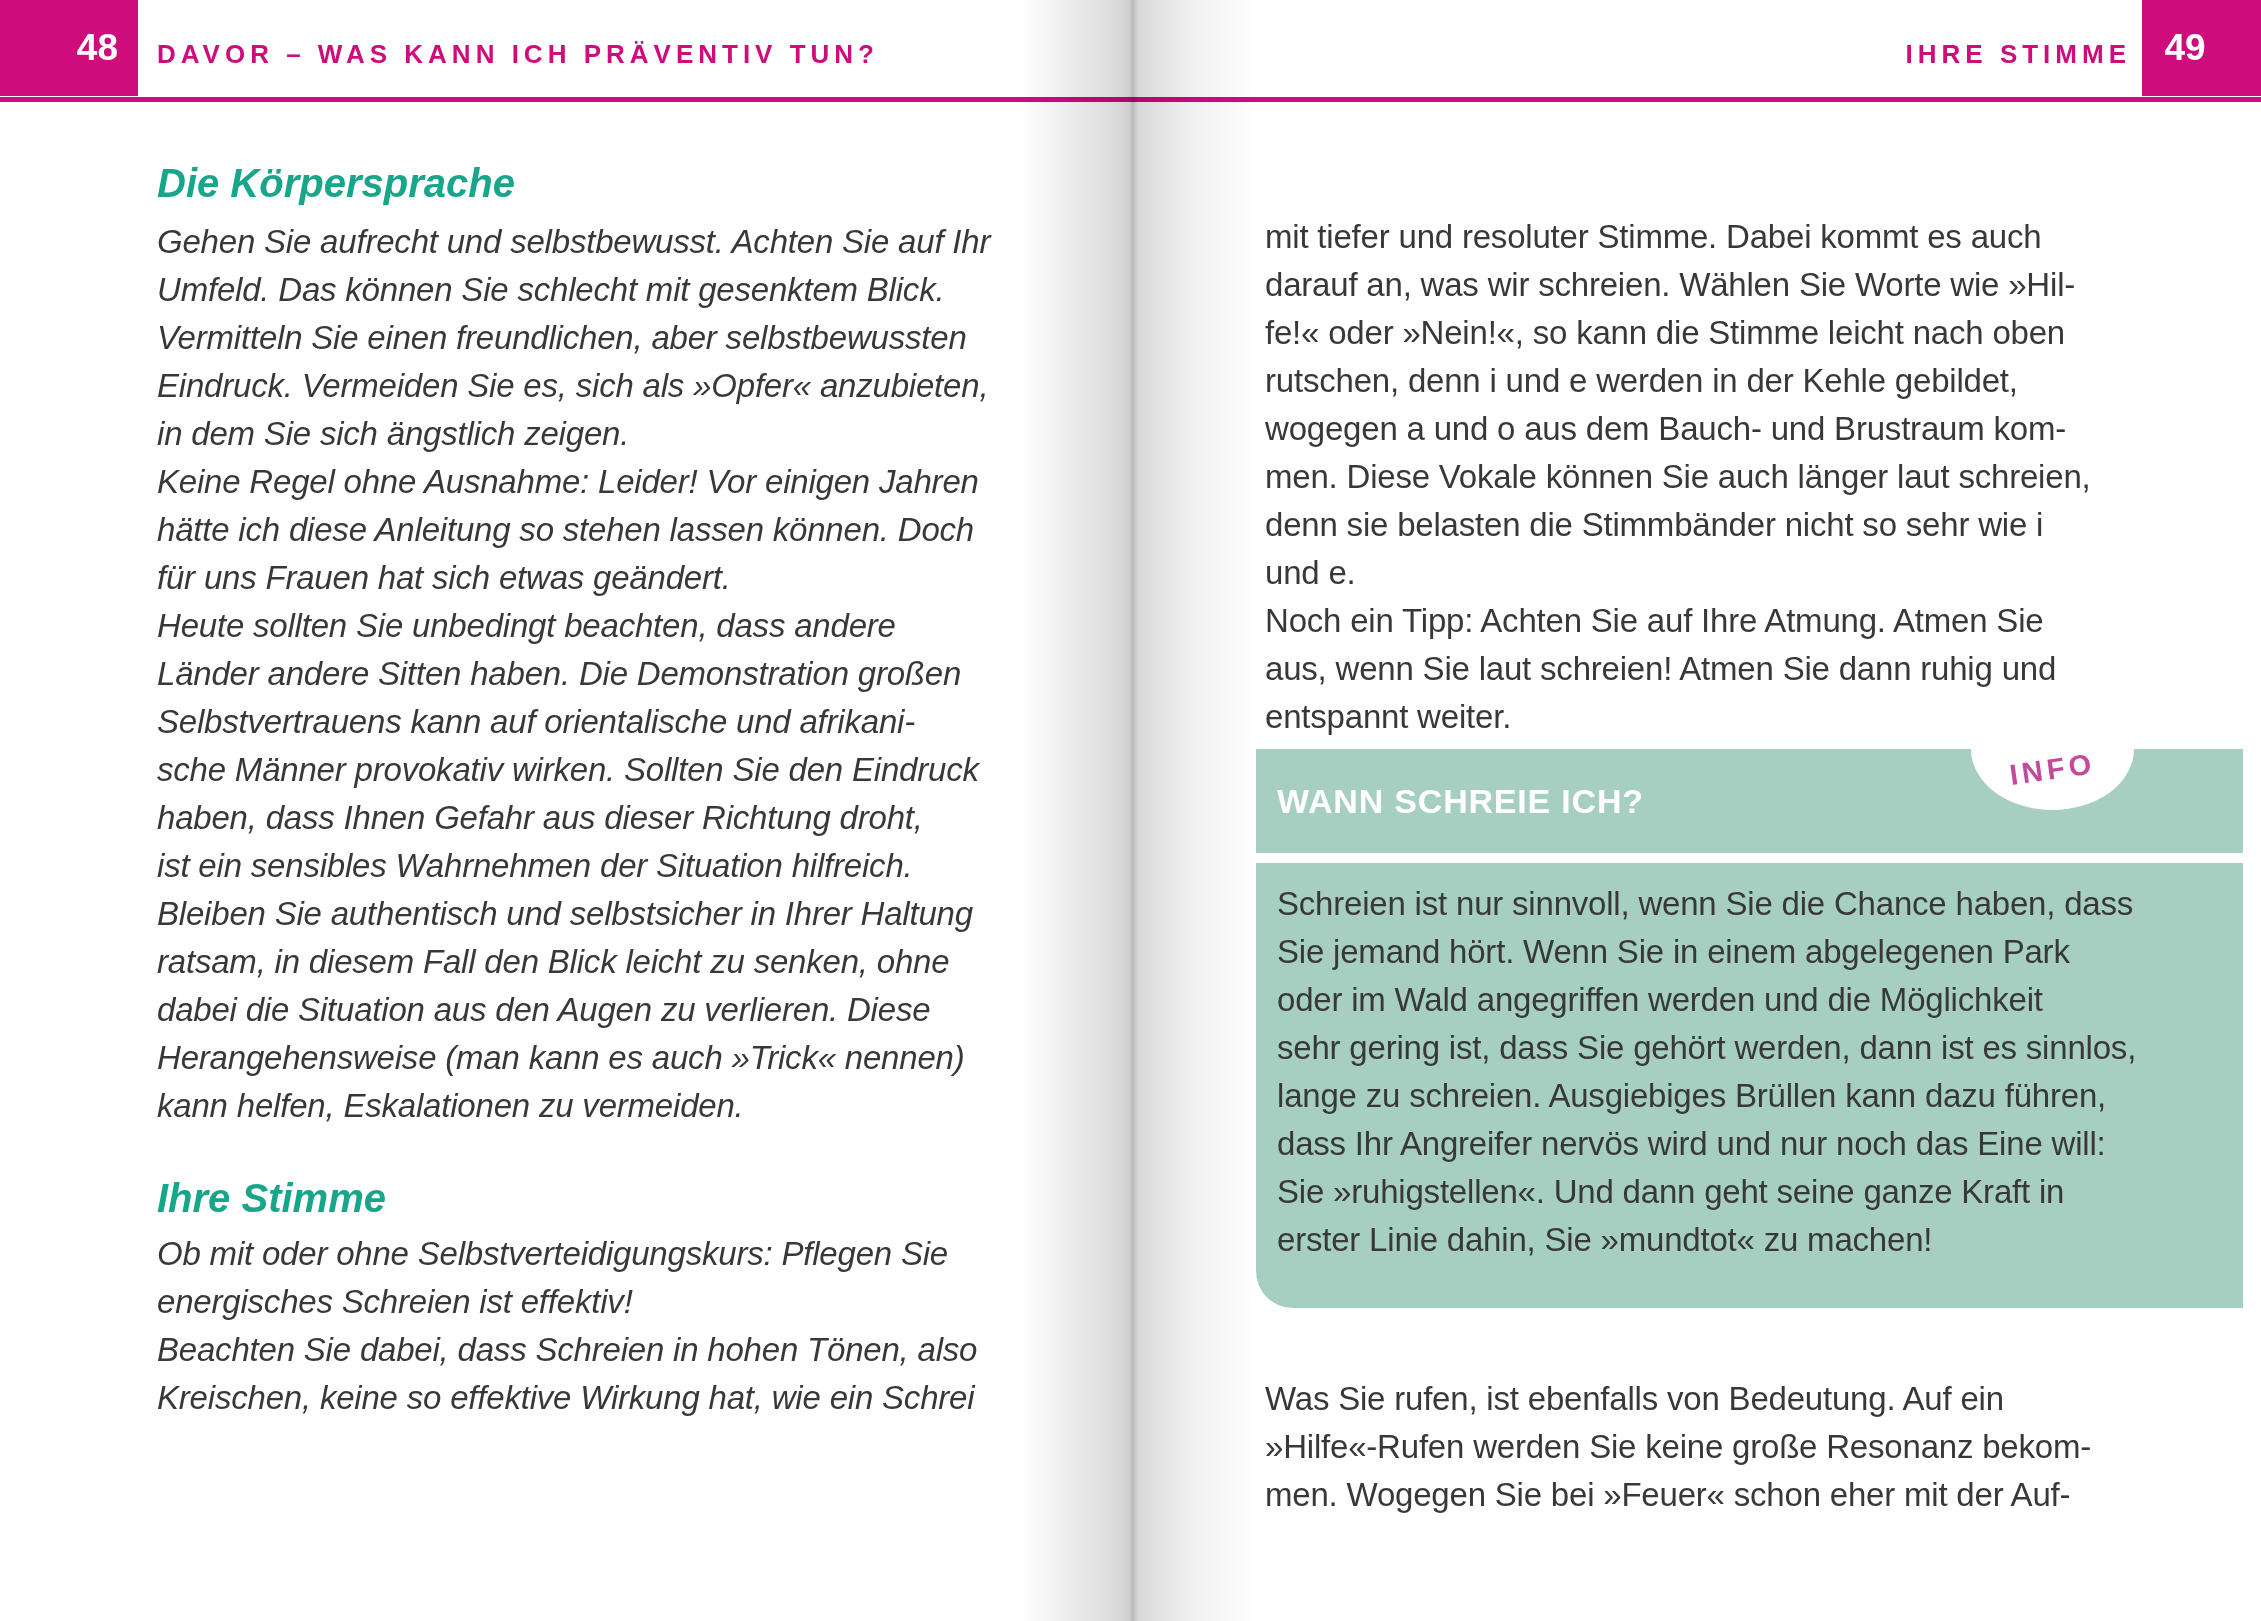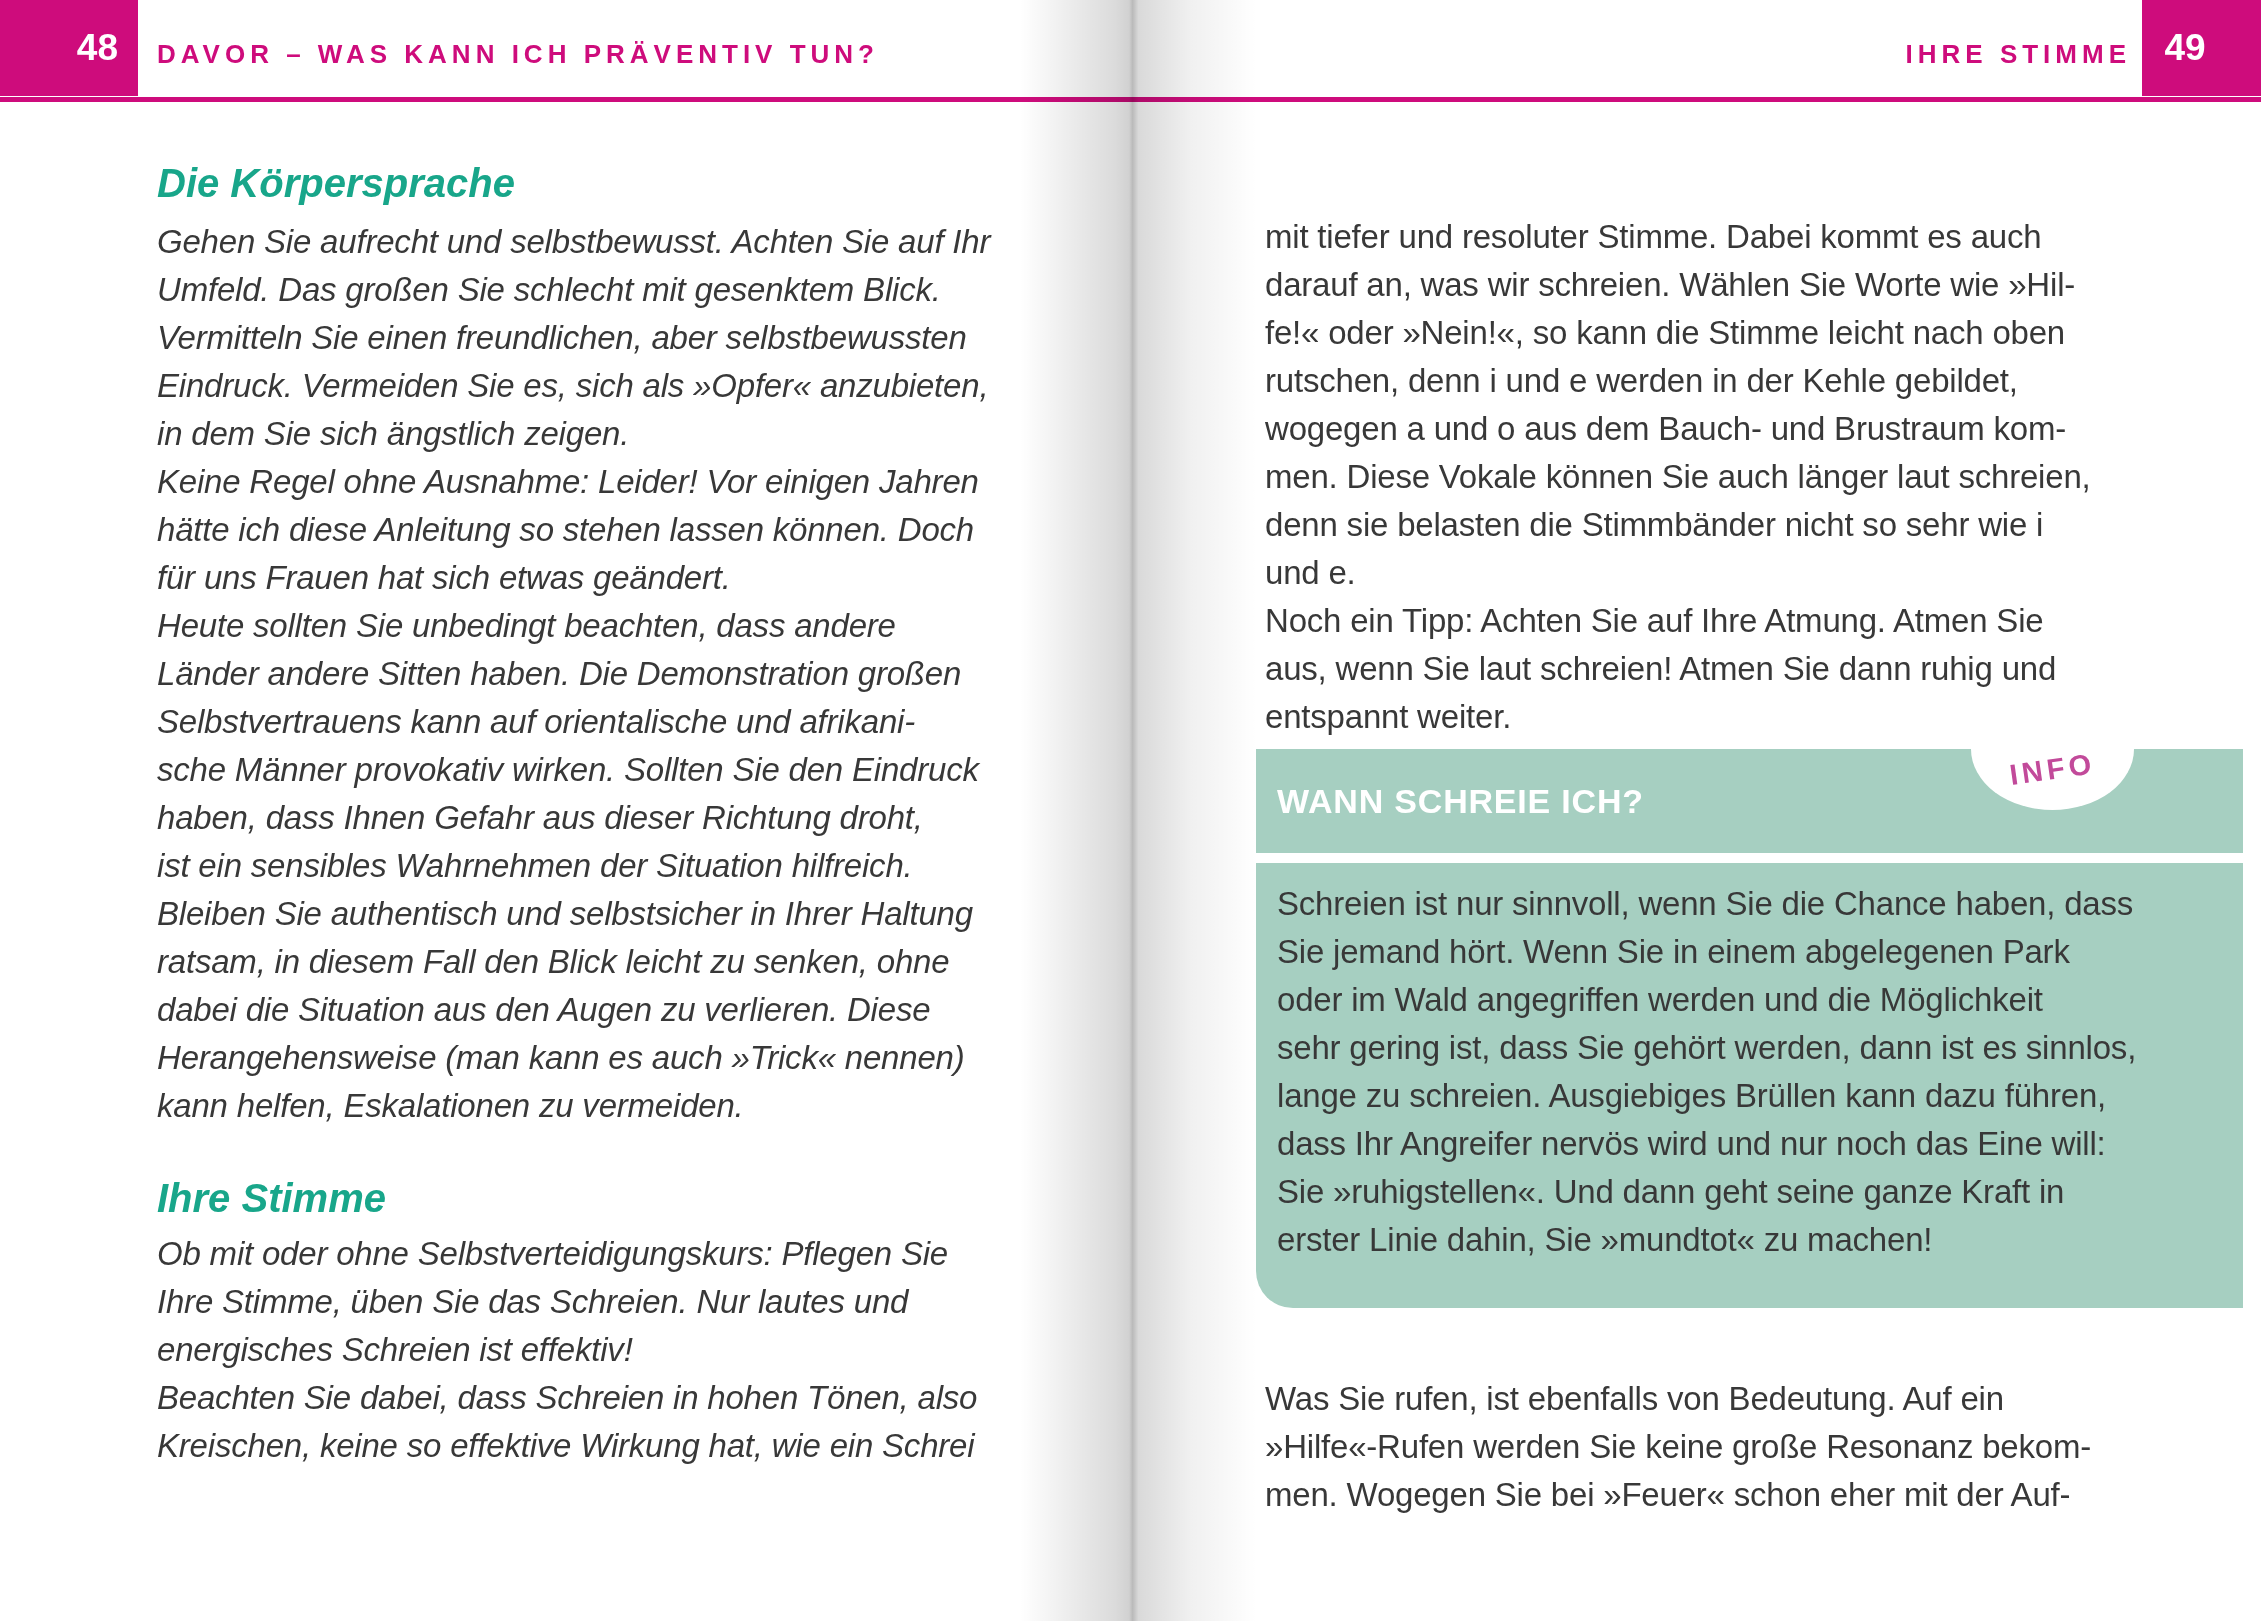--- a/index.html
+++ b/index.html
@@ -74,21 +74,21 @@
 <div class="corner-block corner-left">48</div>
 <div class="running-head head-left">DAVOR – WAS KANN ICH PRÄVENTIV TUN?</div>
 <div class="running-head head-right">IHRE STIMME</div>
 <div class="corner-block corner-right">49</div>
 <div class="header-rule"></div>
 
 <div class="col" style="left:157px;top:163px;width:883px;font-style:italic;">
   <h2>Die Körpersprache</h2>
   <div>
       <div class="line">Gehen Sie aufrecht und selbstbewusst. Achten Sie auf Ihr</div>
-      <div class="line">Umfeld. Das großen Sie schlecht mit gesenktem Blick.</div>
+      <div class="line">Umfeld. Das können Sie schlecht mit gesenktem Blick.</div>
       <div class="line">Vermitteln Sie einen freundlichen, aber selbstbewussten</div>
       <div class="line">Eindruck. Vermeiden Sie es, sich als »Opfer« anzubieten,</div>
       <div class="line">in dem Sie sich ängstlich zeigen.</div>
       <div class="line">Keine Regel ohne Ausnahme: Leider! Vor einigen Jahren</div>
       <div class="line">hätte ich diese Anleitung so stehen lassen können. Doch</div>
       <div class="line">für uns Frauen hat sich etwas geändert.</div>
       <div class="line">Heute sollten Sie unbedingt beachten, dass andere</div>
       <div class="line">Länder andere Sitten haben. Die Demonstration großen</div>
       <div class="line">Selbstvertrauens kann auf orientalische und afrikani-</div>
       <div class="line">sche Männer provokativ wirken. Sollten Sie den Eindruck</div>
@@ -96,21 +96,20 @@
       <div class="line">ist ein sensibles Wahrnehmen der Situation hilfreich.</div>
       <div class="line">Bleiben Sie authentisch und selbstsicher in Ihrer Haltung</div>
       <div class="line">ratsam, in diesem Fall den Blick leicht zu senken, ohne</div>
       <div class="line">dabei die Situation aus den Augen zu verlieren. Diese</div>
       <div class="line">Herangehensweise (man kann es auch »Trick« nennen)</div>
       <div class="line">kann helfen, Eskalationen zu vermeiden.</div>
     </div>
   <h2 class="h2b">Ihre Stimme</h2>
   <div>
       <div class="line">Ob mit oder ohne Selbstverteidigungskurs: Pflegen Sie</div>
-      <div class="line">Ihre Stimme, üben Sie das Schreien. Nur lautes und</div>
       <div class="line">energisches Schreien ist effektiv!</div>
       <div class="line">Beachten Sie dabei, dass Schreien in hohen Tönen, also</div>
       <div class="line">Kreischen, keine so effektive Wirkung hat, wie ein Schrei</div>
     </div>
 </div>
 
 <div class="col" style="left:1265px;top:213px;width:883px;">
   <div>
       <div class="line">mit tiefer und resoluter Stimme. Dabei kommt es auch</div>
       <div class="line">darauf an, was wir schreien. Wählen Sie Worte wie »Hil-</div>

